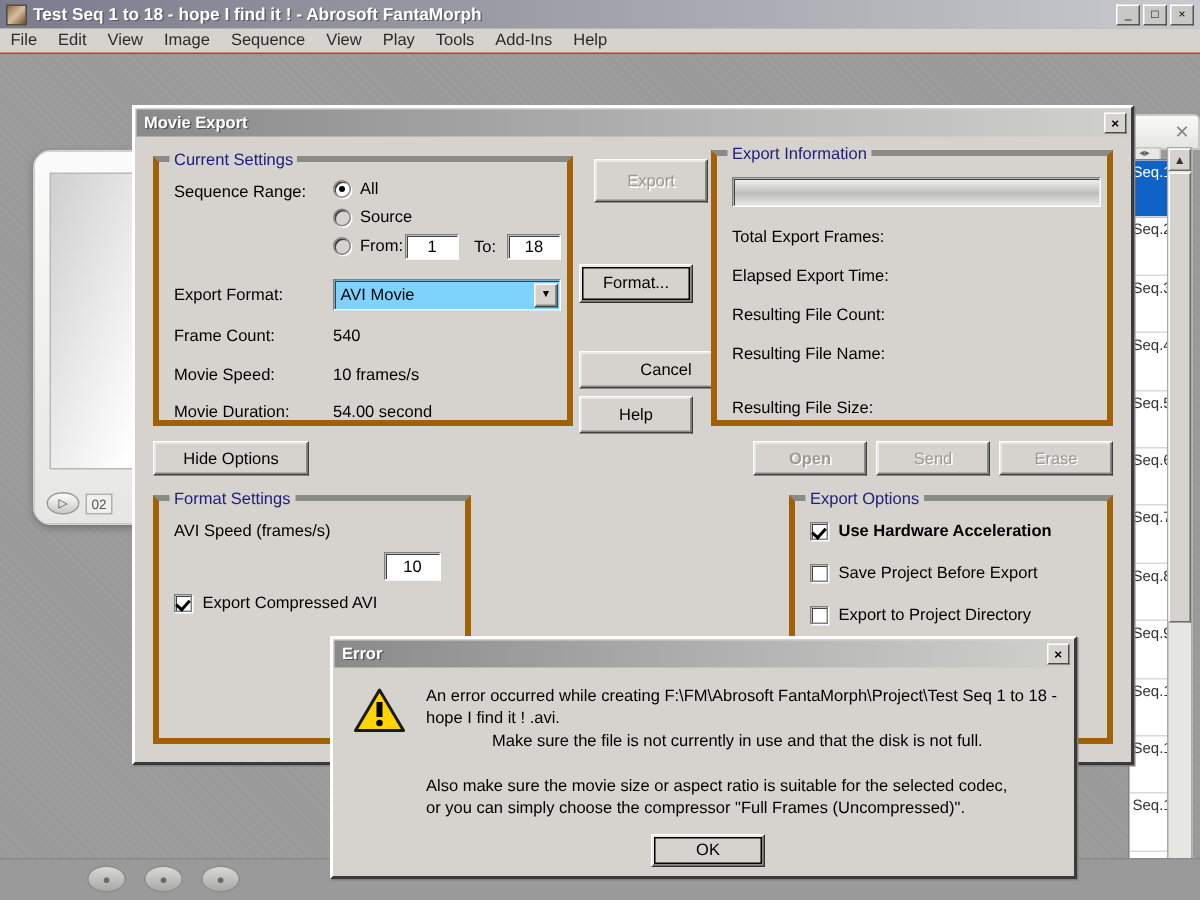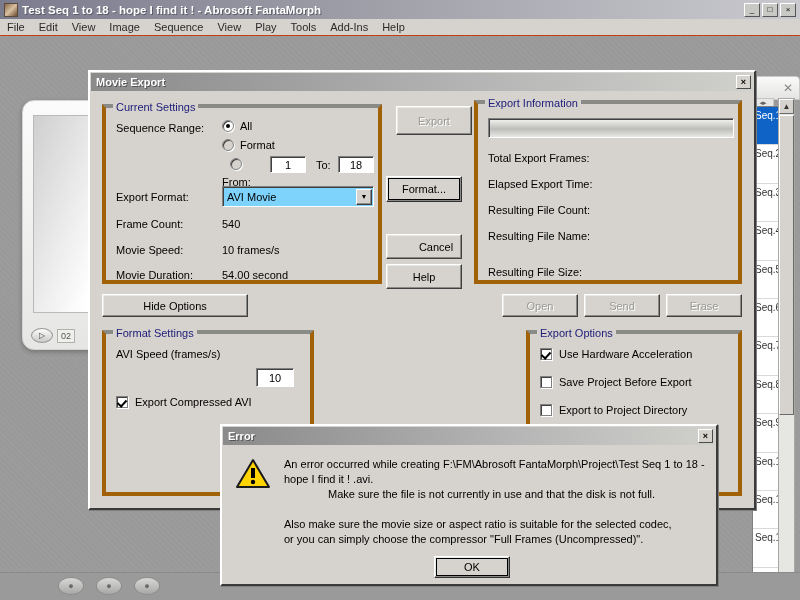--- a/index.html
+++ b/index.html
@@ -323,23 +323,23 @@
     <span class="cap">Current Settings</span>
 
     <span class="lbl" style="left:10px;top:14px;">Sequence Range:</span>
 
     <div class="radio" style="left:116px;top:12px;">
       <span class="rdot on"></span>
       <span>All</span>
     </div>
     <div class="radio" style="left:116px;top:31px;">
       <span class="rdot off"></span>
-      <span>Format</span>
-    </div>
-    <div class="radio" style="left:116px;top:50px;flex-direction:column;">
+      <span>Source</span>
+    </div>
+    <div class="radio" style="left:116px;top:50px;">
       <span class="rdot off"></span>
       <span>From:</span>
     </div>
     <div class="tin" style="left:164px;top:48px;width:36px;height:17px;">1</div>
     <span class="lbl" style="left:210px;top:51px;">To:</span>
     <div class="tin" style="left:232px;top:48px;width:36px;height:17px;">18</div>
 
     <span class="lbl" style="left:10px;top:83px;">Export Format:</span>
     <div class="combo" style="left:116px;top:78px;width:152px;height:21px;">
       <span class="cv">AVI Movie</span>
@@ -351,52 +351,52 @@
 
     <span class="lbl" style="left:10px;top:136px;">Movie Speed:</span>
     <span class="lbl" style="left:116px;top:136px;">10 frames/s</span>
 
     <span class="lbl" style="left:10px;top:161px;">Movie Duration:</span>
     <span class="lbl" style="left:116px;top:161px;">54.00 second</span>
   </div>
 
   <div class="btn disabled" style="left:296px;top:34px;width:76px;height:29px;margin-left:10px;">Export</div>
   <div class="btn focus" style="left:296px;top:104px;width:76px;height:26px;">Format...</div>
-  <div class="btn" style="left:296px;top:162px;width:76px;height:25px;padding-left:24px;">Cancel</div>
+  <div class="btn" style="left:296px;top:162px;width:92px;height:25px;padding-left:24px;">Cancel</div>
   <div class="btn" style="left:296px;top:192px;width:76px;height:25px;">Help</div>
 
   <div class="grp" style="left:384px;top:28px;width:268px;height:184px;">
     <span class="cap">Export Information</span>
     <div class="sunken" style="left:10px;top:14px;width:246px;height:20px;"></div>
     <span class="lbl" style="left:10px;top:48px;">Total Export Frames:</span>
     <span class="lbl" style="left:10px;top:74px;">Elapsed Export Time:</span>
     <span class="lbl" style="left:10px;top:100px;">Resulting File Count:</span>
     <span class="lbl" style="left:10px;top:126px;">Resulting File Name:</span>
     <span class="lbl" style="left:10px;top:162px;">Resulting File Size:</span>
   </div>
 
-  <div class="btn" style="left:12px;top:222px;width:146px;height:23px;">Hide Options</div>
-  <div class="btn disabled" style="left:412px;top:222px;width:76px;height:23px;">Open</div>
+  <div class="btn" style="left:12px;top:222px;width:104px;height:23px;">Hide Options</div>
+  <div class="btn disabled" style="left:412px;top:222px;width:76px;height:23px;font-weight:bold;">Open</div>
   <div class="btn disabled" style="left:494px;top:222px;width:76px;height:23px;text-align:center;">Send</div>
   <div class="btn disabled" style="left:576px;top:222px;width:76px;height:23px;">Erase</div>
 
   <div class="grp" style="left:12px;top:258px;width:212px;height:166px;">
     <span class="cap">Format Settings</span>
     <span class="lbl" style="left:10px;top:14px;">AVI Speed (frames/s)</span>
     <div class="tin" style="left:150px;top:34px;width:38px;height:19px;">10</div>
     <div class="chk" style="left:10px;top:62px;">
       <span class="cbox on"></span>
       <span>Export Compressed AVI</span>
     </div>
   </div>
 
 
   <div class="grp" style="left:436px;top:258px;width:216px;height:166px;">
     <span class="cap">Export Options</span>
-    <div class="chk" style="left:10px;top:14px;">
+    <div class="chk" style="left:10px;top:14px;font-weight:bold;">
       <span class="cbox on"></span>
       <span>Use Hardware Acceleration</span>
     </div>
     <div class="chk" style="left:10px;top:42px;">
       <span class="cbox"></span>
       <span>Save Project Before Export</span>
     </div>
     <div class="chk" style="left:10px;top:70px;">
       <span class="cbox"></span>
       <span>Export to Project Directory</span>

